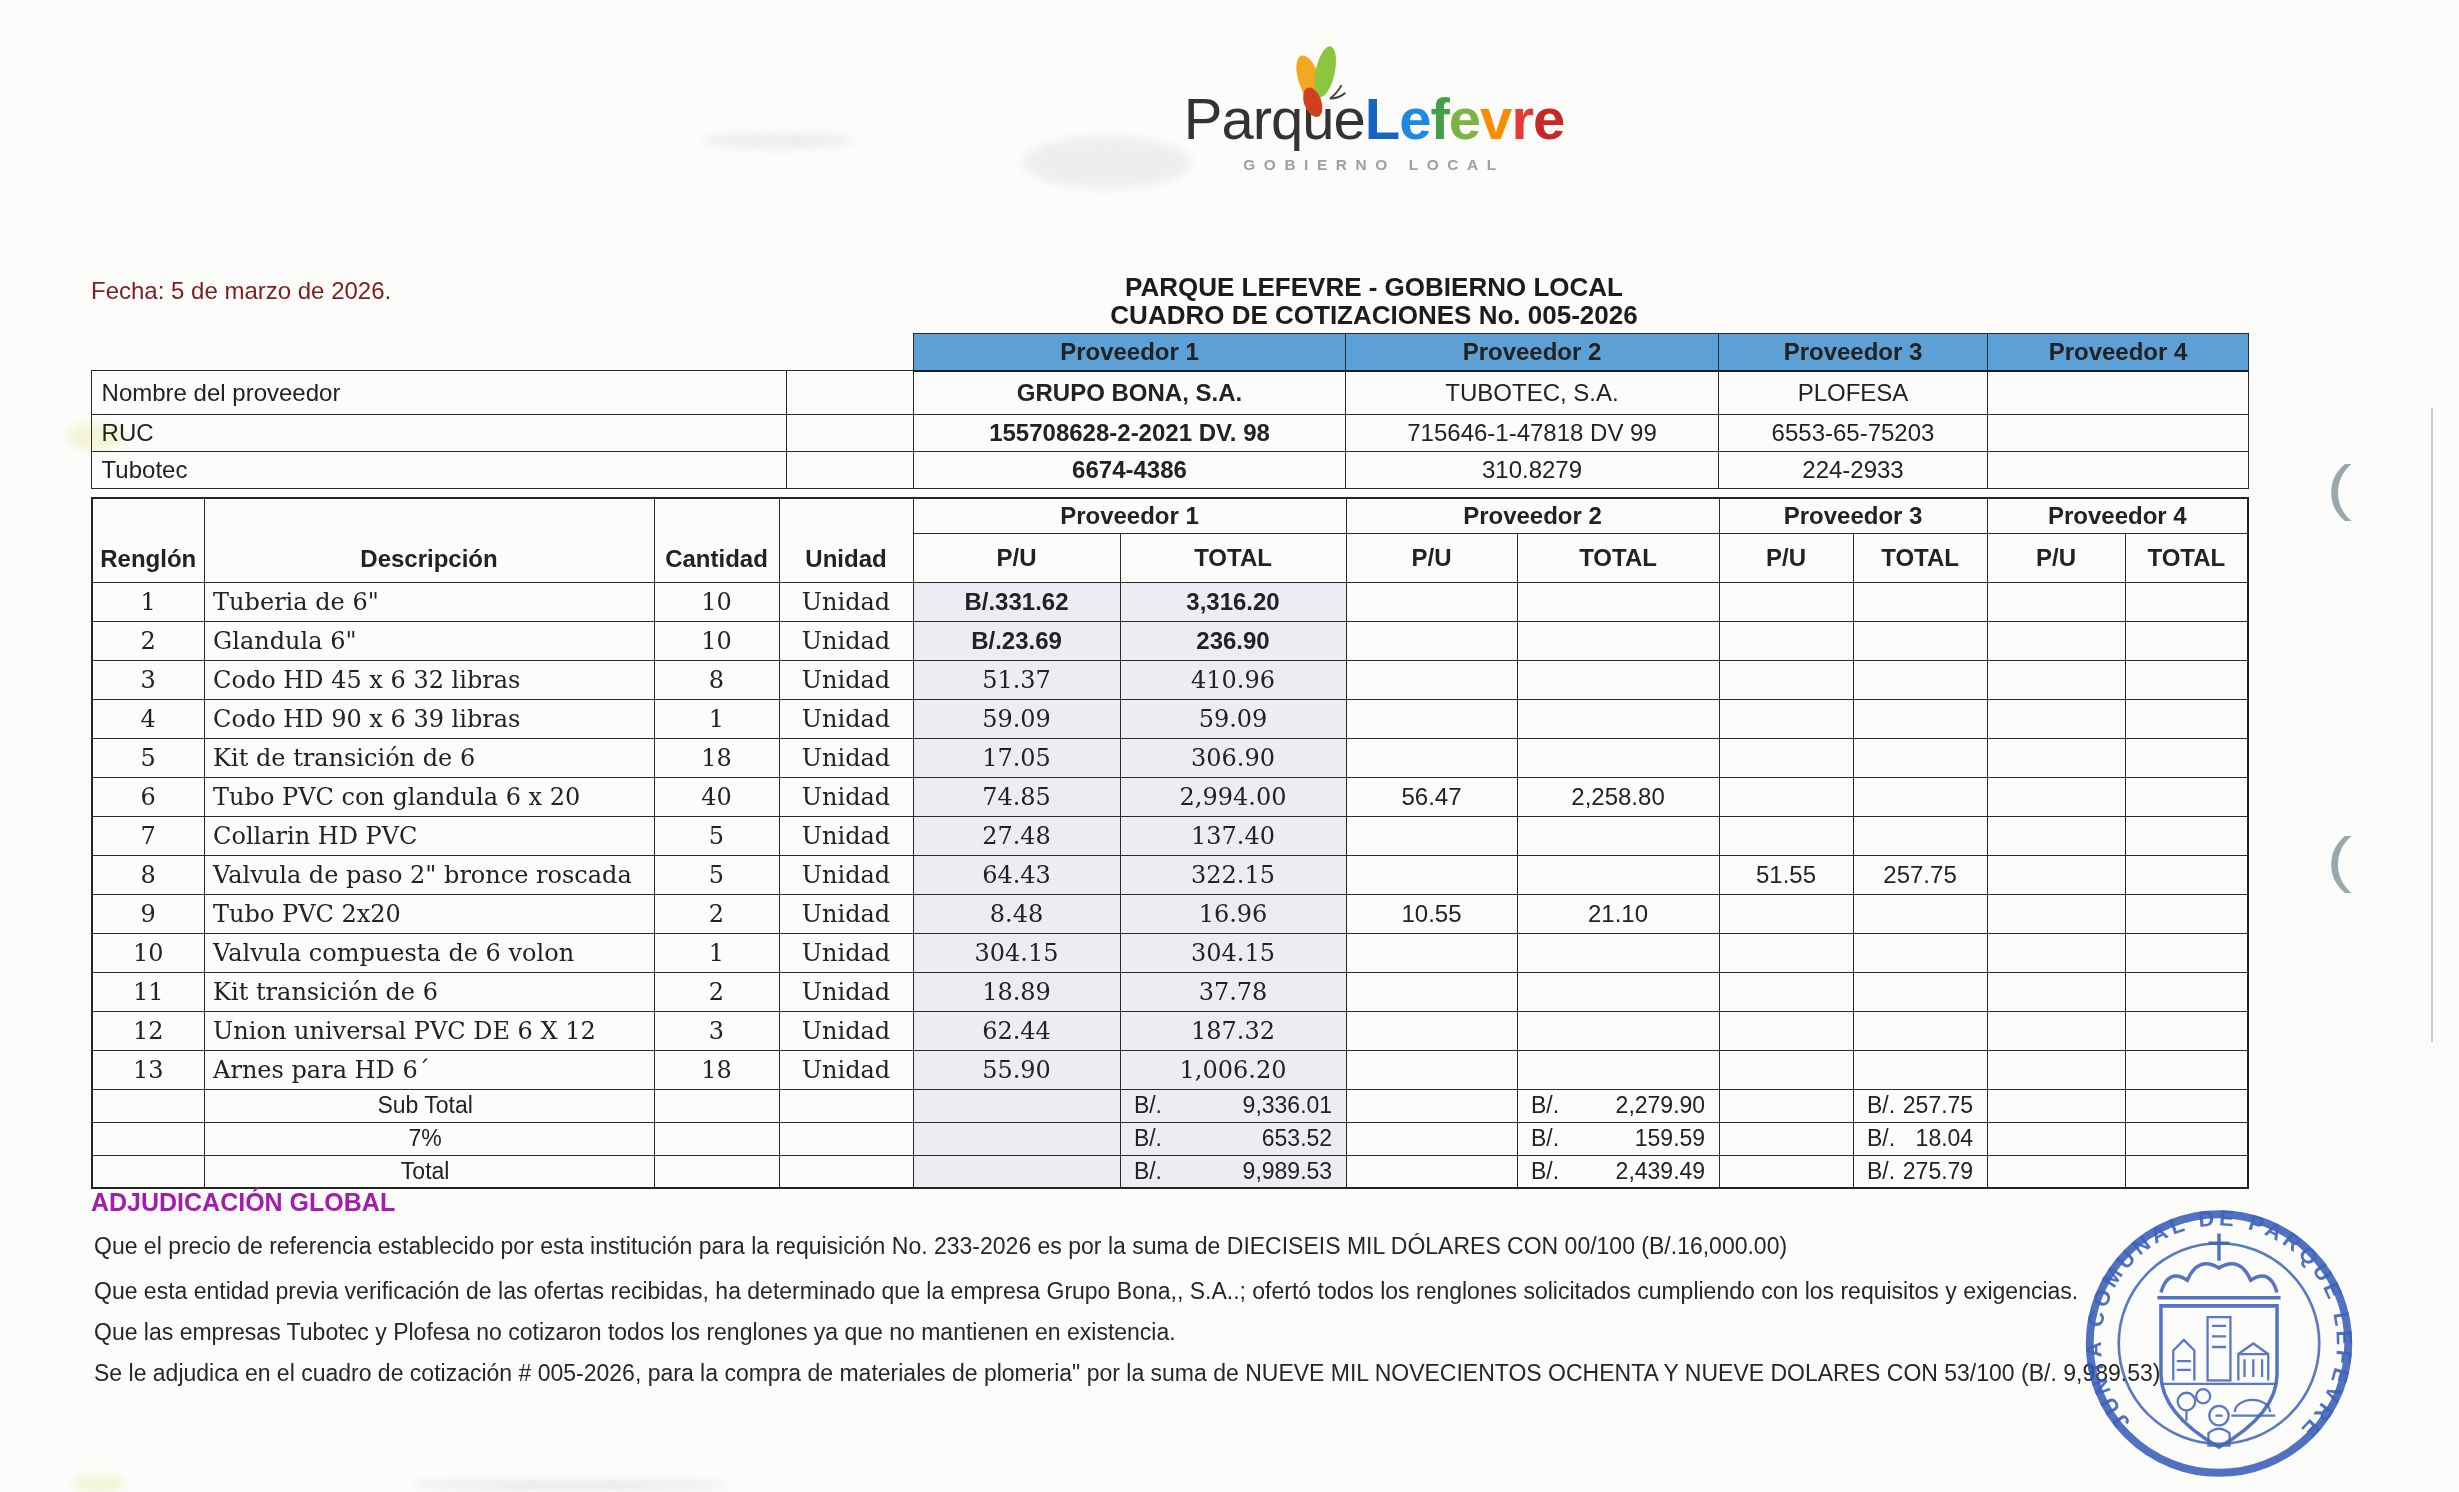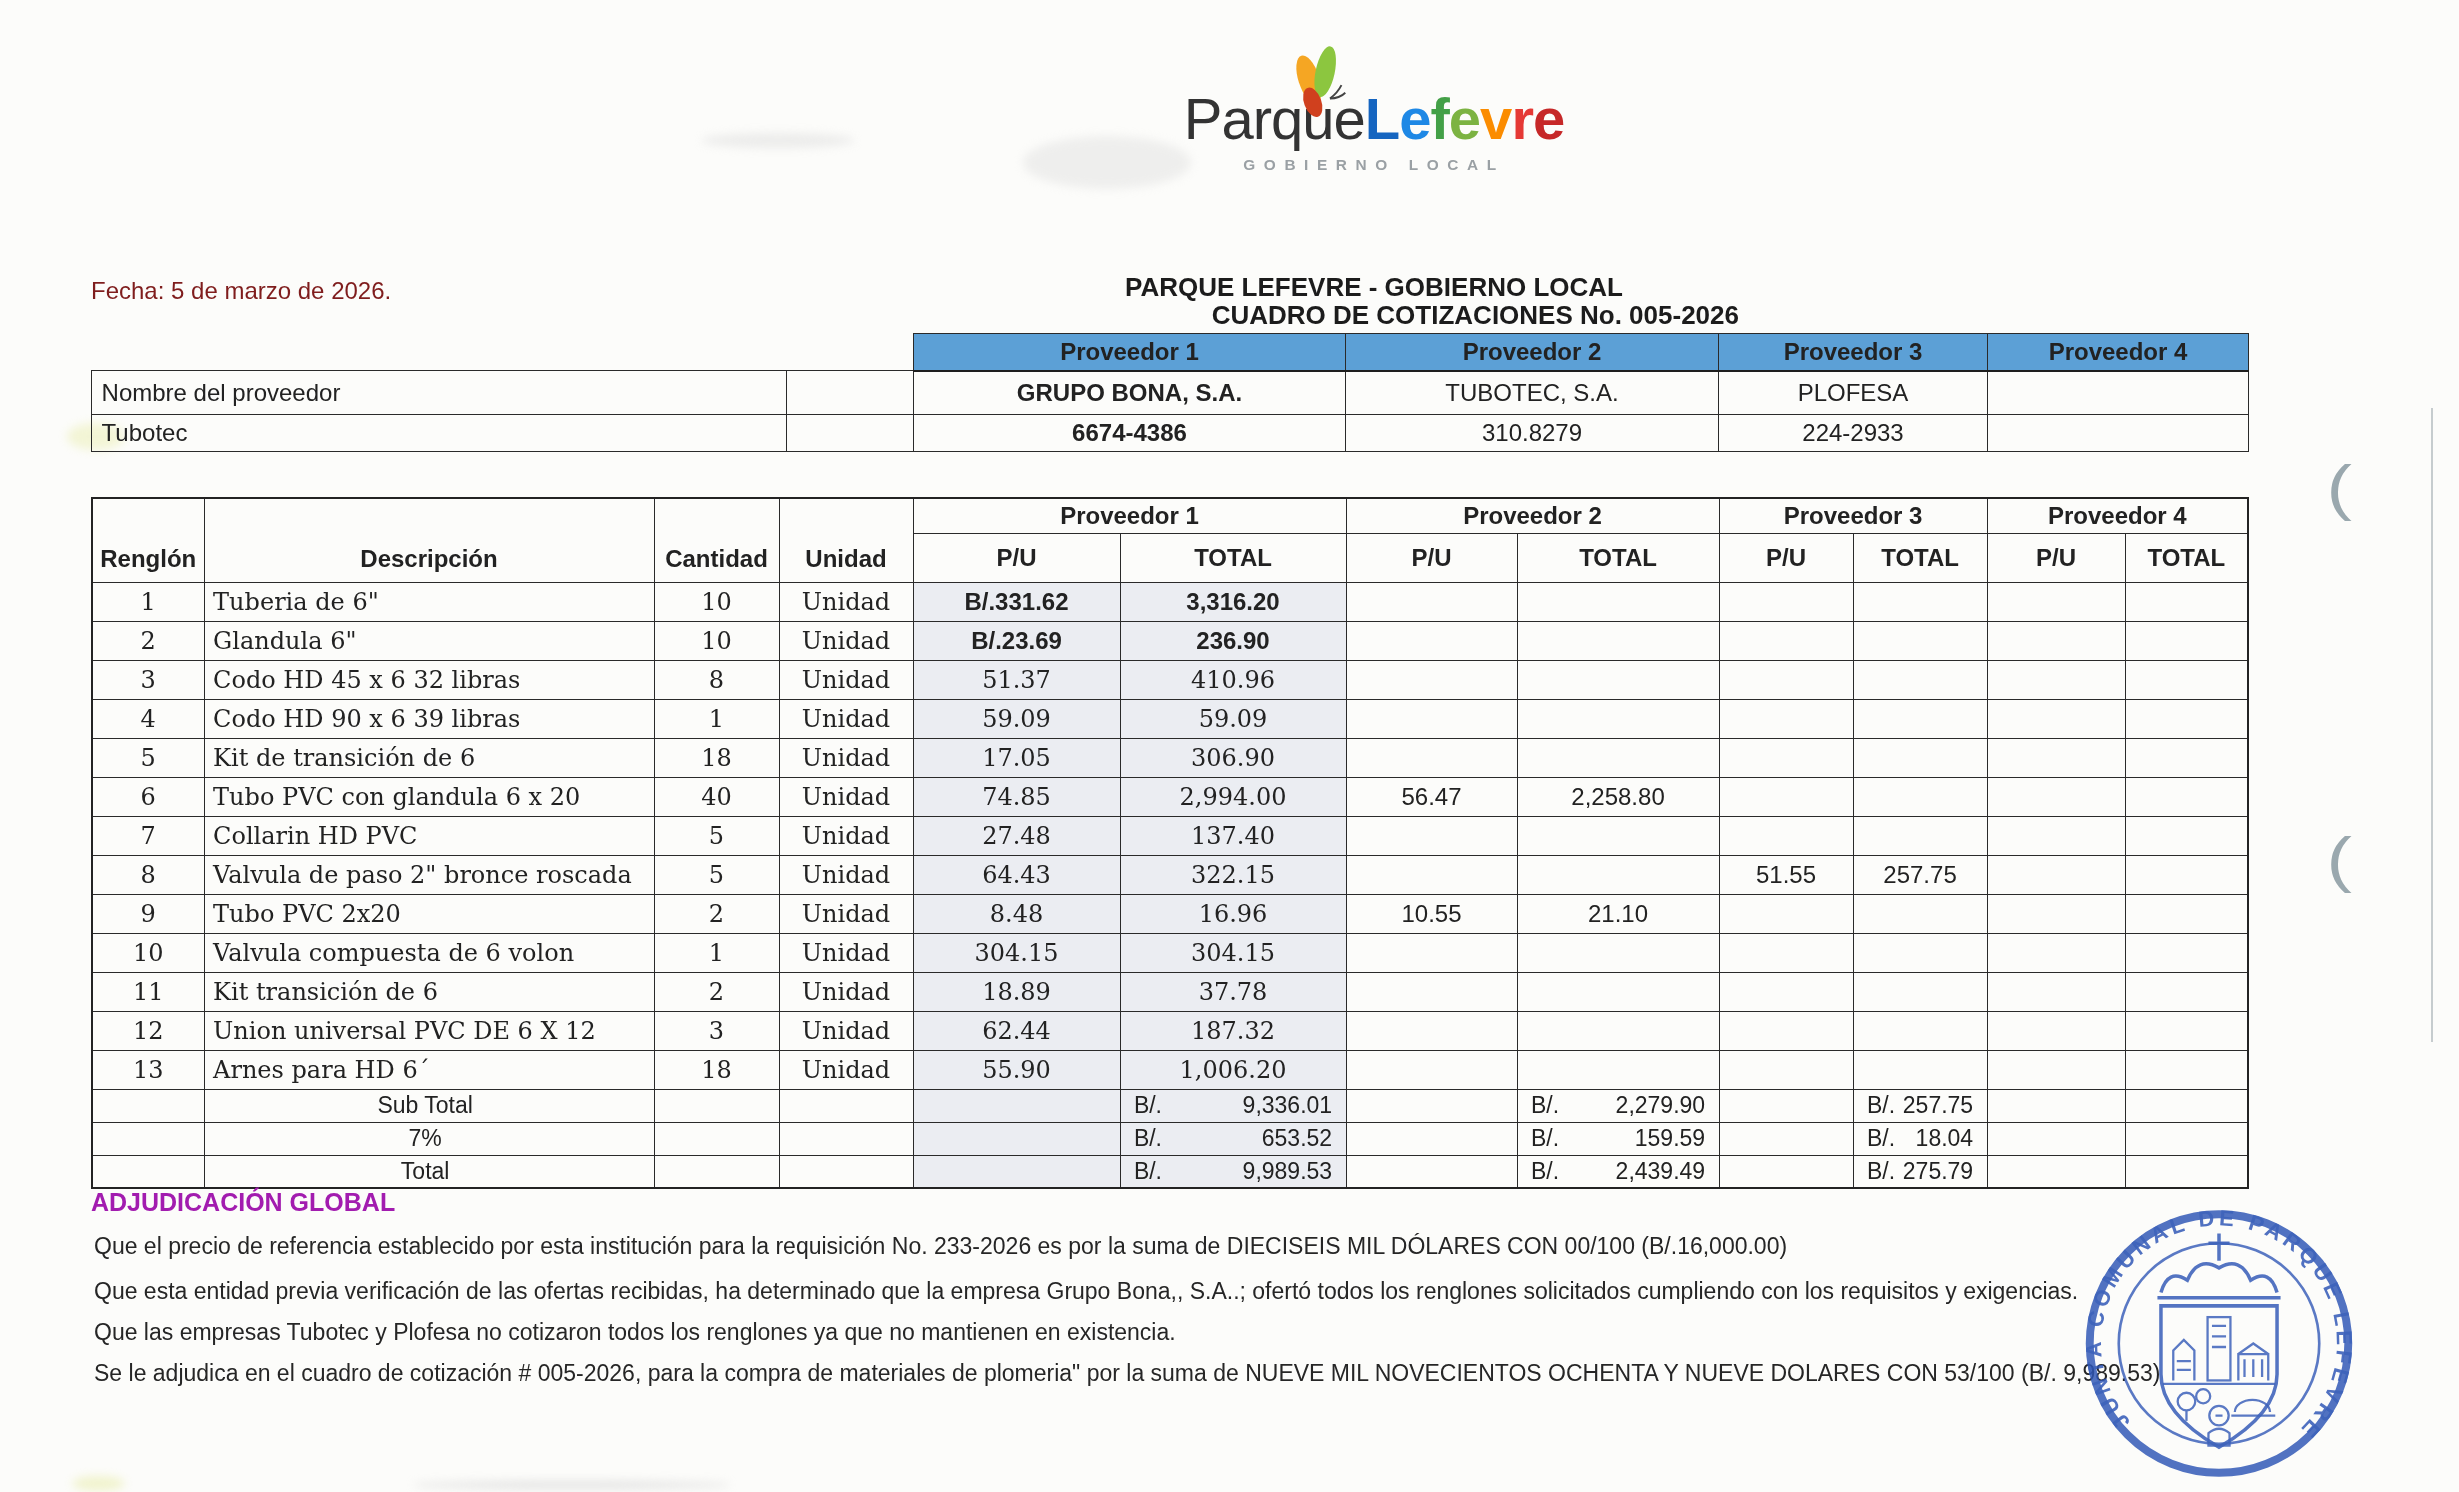--- a/index.html
+++ b/index.html
@@ -9,21 +9,21 @@
 
   
   .fecha{position:absolute;left:91px;top:277px;font-size:24px;color:#7f1d1d}
   .logo{position:absolute;left:1134px;top:85px;width:480px;text-align:center}
   .logo-words{font-size:58px;letter-spacing:-1px;white-space:nowrap}
   .logo-parque{color:#333;font-weight:400}
   .logo-lefevre{font-weight:bold}
   .logo-sub{margin-top:3.8px;font-size:15.4px;letter-spacing:8.6px;color:#9aa0a4;font-weight:600}
   .butterfly{position:absolute;left:146px;top:-42px}
   .org1{position:absolute;left:1009px;top:272px;width:730px;text-align:center;font-size:26px;font-weight:bold;color:#1c1c1c}
-  .org2{position:absolute;left:1009px;top:300px;width:730px;text-align:right;font-size:26px;font-weight:bold;color:#1c1c1c}
+  .org2{position:absolute;left:1009px;top:300px;width:730px;text-align:center;font-size:26px;font-weight:bold;color:#1c1c1c}
 
   
   table{border-collapse:collapse;table-layout:fixed}
   td,th{overflow:hidden;white-space:nowrap}
 
   .pit{position:absolute;left:91px;top:333px;width:2157px}
   .pit td{border:1.9px solid #2a2a2a;height:37px;text-align:center;font-size:24px;color:#222}
   .pit td.ghost{border:none;background:transparent}
   .pit td.blue{background:#5ca0d6;font-weight:bold;height:35px;border-bottom:2.9px solid #1e1e1e}
   .pit td.lbl{text-align:left;padding-left:9.6px}
@@ -117,20 +117,28 @@
       <td class="blue">Proveedor 2</td>
       <td class="blue">Proveedor 3</td>
       <td class="blue">Proveedor 4</td>
     </tr>
     <tr class="nom">
       <td class="lbl">Nombre del proveedor</td>
       <td></td>
       <td class="b1">GRUPO BONA, S.A.</td>
       <td>TUBOTEC, S.A.</td>
       <td>PLOFESA</td>
+      <td></td>
+    </tr>
+    <tr>
+      <td class="lbl">RUC</td>
+      <td></td>
+      <td class="b1">155708628-2-2021 DV. 98</td>
+      <td>715646-1-47818 DV 99</td>
+      <td>6553-65-75203</td>
       <td></td>
     </tr>
     <tr>
       <td class="lbl">Tubotec</td>
       <td></td>
       <td class="b1">6674-4386</td>
       <td>310.8279</td>
       <td>224-2933</td>
       <td></td>
     </tr>

